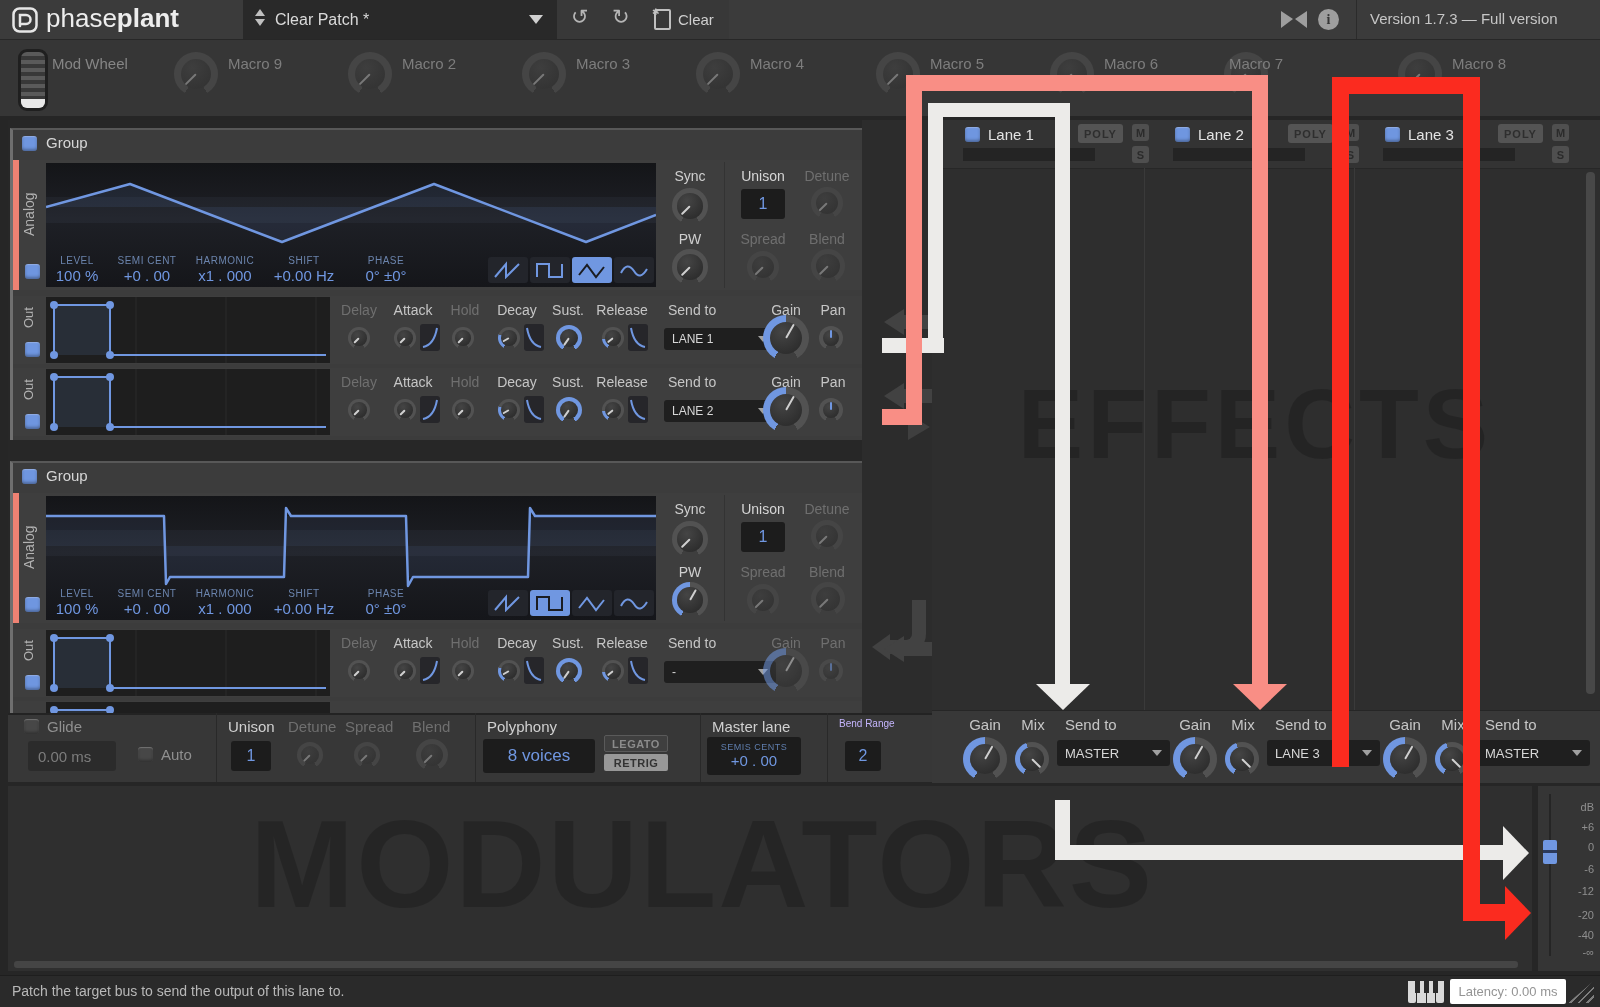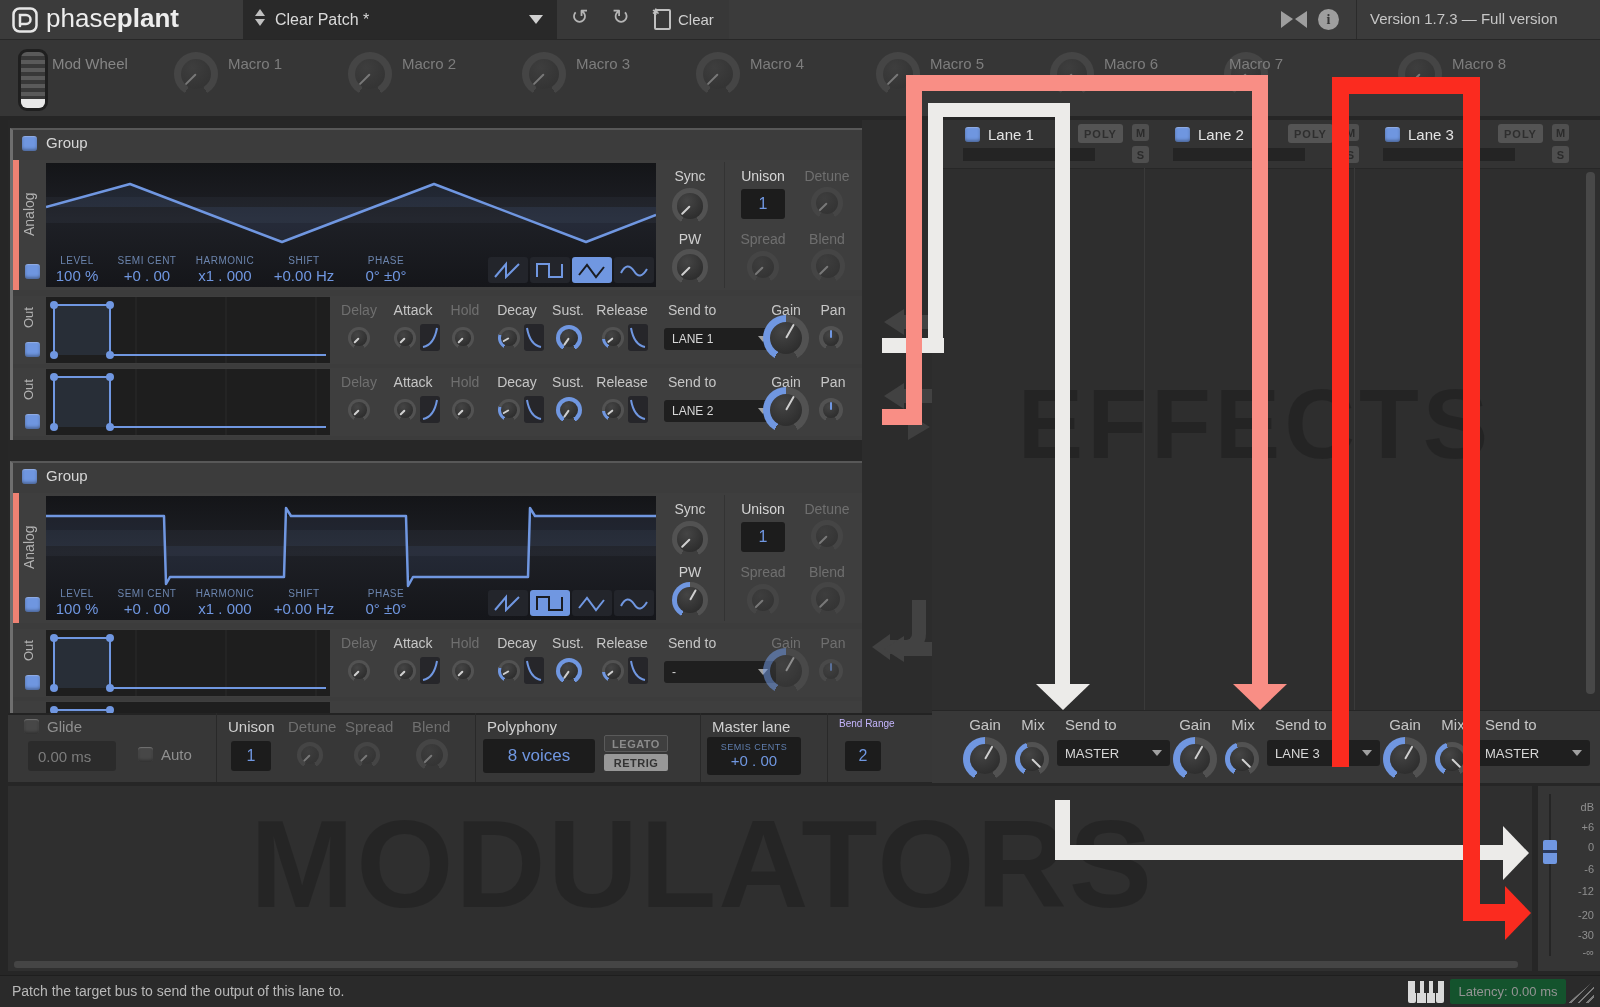--- a/index.html
+++ b/index.html
@@ -84,21 +84,21 @@
   <div class="seph" style="left:1356px;top:0;height:39px;background:#2b2b2b;"></div>
   <div class="abs" style="left:1370px;top:10px;font-size:15px;color:#c6c6c6;">Version 1.7.3 — Full version</div>
 
   <div class="abs" style="left:0;top:40px;width:1600px;height:76px;background:#363636;border-bottom:2px solid #262626;"></div>
   <div class="abs" style="left:18px;top:49px;width:24px;height:56px;border:3px solid #1f1f1f;border-radius:9px;background:repeating-linear-gradient(#5a5a5a 0 4px,#383838 4px 8px);overflow:hidden;">
     <span style="position:absolute;left:0;bottom:0;width:100%;height:9px;background:#e8e8e8;"></span>
   </div>
   <div class="abs lbl" style="left:52px;top:55px;font-size:15px;color:#858585;">Mod Wheel</div>
 
   <div class="knob dimk" style="left:174px;top:52px;width:44px;height:44px;"></div>
-  <div class="abs lbl" style="left:228px;top:55px;font-size:15px;color:#7d7d7d;">Macro 1</div>
+  <div class="abs lbl" style="left:228px;top:55px;font-size:15px;color:#7d7d7d;">Macro 9</div>
   <div class="knob dimk" style="left:348px;top:52px;width:44px;height:44px;"></div>
   <div class="abs lbl" style="left:402px;top:55px;font-size:15px;color:#7d7d7d;">Macro 2</div>
   <div class="knob dimk" style="left:522px;top:52px;width:44px;height:44px;"></div>
   <div class="abs lbl" style="left:576px;top:55px;font-size:15px;color:#7d7d7d;">Macro 3</div>
   <div class="knob dimk" style="left:696px;top:52px;width:44px;height:44px;"></div>
   <div class="abs lbl" style="left:750px;top:55px;font-size:15px;color:#7d7d7d;">Macro 4</div>
   <div class="knob dimk" style="left:876px;top:52px;width:44px;height:44px;"></div>
   <div class="abs lbl" style="left:930px;top:55px;font-size:15px;color:#7d7d7d;">Macro 5</div>
   <div class="knob dimk" style="left:1050px;top:52px;width:44px;height:44px;"></div>
   <div class="abs lbl" style="left:1104px;top:55px;font-size:15px;color:#7d7d7d;">Macro 6</div>
@@ -484,35 +484,35 @@
   <div class="abs" style="left:1549px;top:794px;width:2px;height:162px;background:#252525;"></div>
   <div class="abs" style="left:1543px;top:840px;width:14px;height:24px;background:#7097e1;border-radius:2px;">
     <span style="position:absolute;left:0;top:10px;width:100%;height:3px;background:#2b3a5c;"></span>
   </div>
   <div class="abs" style="left:1560px;top:801px;width:34px;text-align:right;font-size:11px;color:#8f8f8f;">dB</div>
   <div class="abs" style="left:1560px;top:821px;width:34px;text-align:right;font-size:11px;color:#8f8f8f;">+6</div>
   <div class="abs" style="left:1560px;top:841px;width:34px;text-align:right;font-size:11px;color:#8f8f8f;">0</div>
   <div class="abs" style="left:1560px;top:863px;width:34px;text-align:right;font-size:11px;color:#8f8f8f;">-6</div>
   <div class="abs" style="left:1560px;top:885px;width:34px;text-align:right;font-size:11px;color:#8f8f8f;">-12</div>
   <div class="abs" style="left:1560px;top:909px;width:34px;text-align:right;font-size:11px;color:#8f8f8f;">-20</div>
-  <div class="abs" style="left:1560px;top:929px;width:34px;text-align:right;font-size:11px;color:#8f8f8f;">-30</div>
+  <div class="abs" style="left:1560px;top:929px;width:34px;text-align:right;font-size:11px;color:#8f8f8f;">-40</div>
   <div class="abs" style="left:1560px;top:946px;width:34px;text-align:right;font-size:11px;color:#8f8f8f;">-∞</div>
 
   <div class="abs" style="left:0;top:975px;width:1600px;height:32px;background:#2a2a2a;border-top:1px solid #1e1e1e;"></div>
   <div class="abs" style="left:12px;top:983px;font-size:14px;color:#b8b8b8;">Patch the target bus to send the output of this lane to.</div>
   <div class="abs" style="left:1408px;top:981px;width:36px;height:22px;background:#2a2a2a;display:flex;gap:1px;">
     <span style="flex:1;background:#d9d9d9;border-radius:0 0 2px 2px;"></span>
       <span style="flex:1;background:#d9d9d9;"></span>
       <span style="flex:1;background:#d9d9d9;"></span>
       <span style="flex:1;background:#d9d9d9;border-radius:0 0 2px 2px;"></span>
     <span style="position:absolute;left:7px;top:0;width:5px;height:12px;background:#2a2a2a;"></span>
     <span style="position:absolute;left:16px;top:0;width:5px;height:12px;background:#2a2a2a;"></span>
     <span style="position:absolute;left:25px;top:0;width:5px;height:12px;background:#2a2a2a;"></span>
   </div>
-  <div class="abs" style="left:1450px;top:979px;width:116px;height:25px;background:#14532d;border-radius:2px;color:#949494;font-size:13px;display:flex;align-items:center;justify-content:center;">Latency: 0.00 ms</div>
+  <div class="abs" style="left:1450px;top:979px;width:116px;height:25px;background:#ffffff;border-radius:2px;color:#949494;font-size:13px;display:flex;align-items:center;justify-content:center;">Latency: 0.00 ms</div>
   <div class="abs" style="left:1568px;top:981px;width:26px;height:22px;background:repeating-linear-gradient(135deg,transparent 0 4px,#7e7e7e 4px 6px);clip-path:polygon(100% 0,100% 100%,0 100%);"></div>
 
   <div class="aw" style="left:882px;top:338px;width:62px;height:15px;"></div>
   <div class="aw" style="left:928px;top:103px;width:15px;height:250px;"></div>
   <div class="aw" style="left:928px;top:103px;width:142px;height:14px;"></div>
   <div class="aw" style="left:1055px;top:103px;width:15px;height:581px;"></div>
   <div class="tri" style="left:1036px;top:684px;border-left:27px solid transparent;border-right:27px solid transparent;border-top:26px solid #ecebe9;z-index:40;"></div>
   <div class="aw" style="left:1055px;top:800px;width:15px;height:60px;"></div>
   <div class="aw" style="left:1055px;top:845px;width:448px;height:15px;"></div>
   <div class="tri" style="left:1503px;top:826px;border-top:27px solid transparent;border-bottom:27px solid transparent;border-left:26px solid #ecebe9;z-index:40;"></div>

